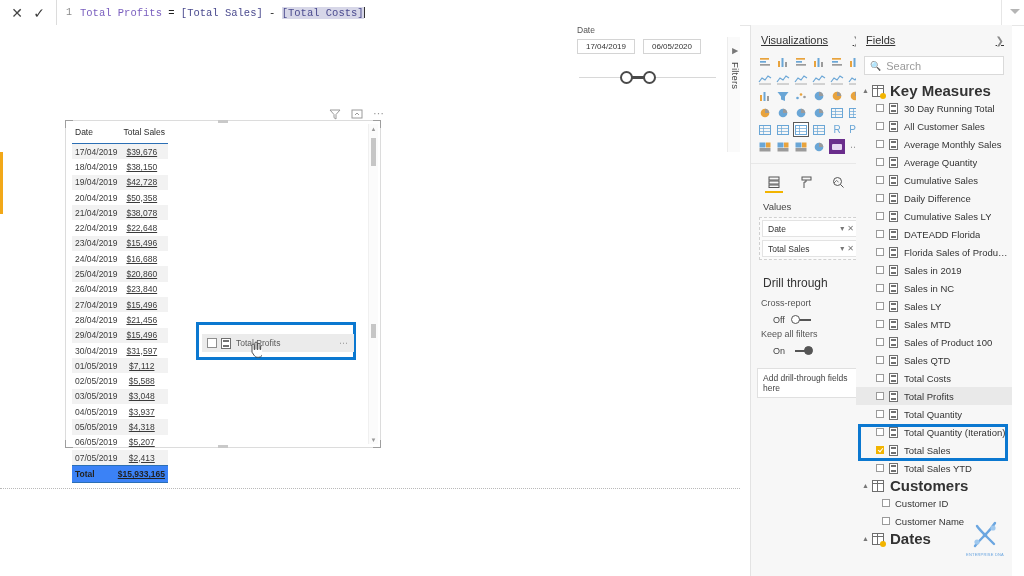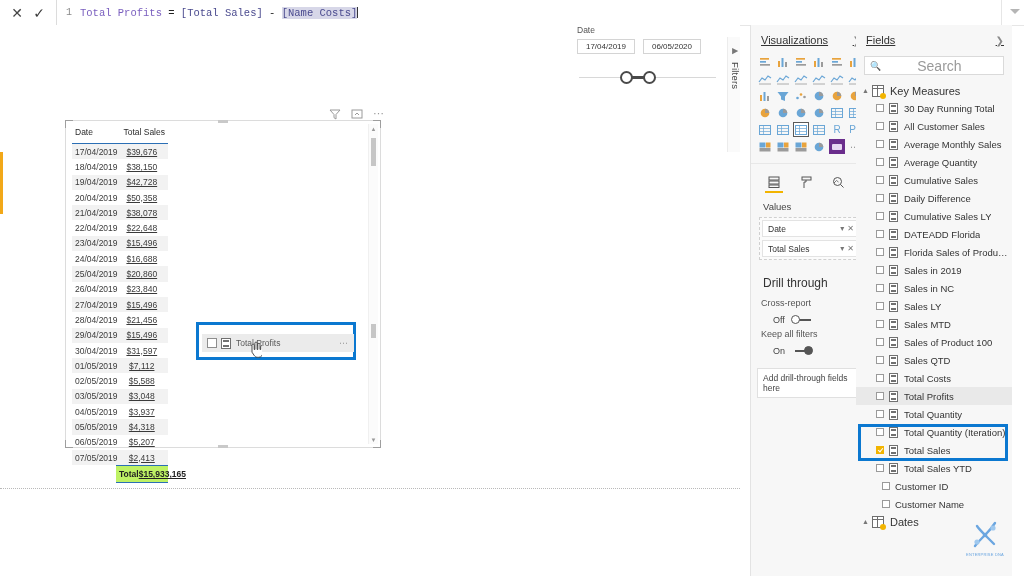--- a/index.html
+++ b/index.html
@@ -87,21 +87,21 @@
 
   .tbl{position:absolute;left:6px;top:4px;width:96px;}
   .tbl-head{display:flex;border-bottom:1px solid #2b6fb5;}
   .th{font-size:8.5px;color:#2b2b2b;padding:2px 3px 6px 3px;position:relative;}
   .th.date{width:45px;}
   .th.sales{width:48px;text-align:right;}
   .trow{display:flex;font-size:8.5px;color:#3a3a3a;height:15.3px;align-items:center;}
   .trow:nth-child(odd){background:#f2f2f2;}
   .td-date{width:45px;padding-left:3px;}
   .td-val{width:48px;text-align:center;padding-right:3px;text-decoration:underline;}
-  .trow.total{border-top:1px solid #2b6fb5;border-bottom:1px solid #2b6fb5;font-weight:bold;color:#222;background:#bef264;margin-left:44px;}
+  .trow.total{border-top:1px solid #2b6fb5;border-bottom:1px solid #2b6fb5;font-weight:bold;color:#222;background:#3b82f6;}
 
   .vscroll{position:absolute;right:2px;top:3px;width:9px;bottom:3px;background:#fbfbfb;
     border-left:1px solid #f0f0f0;cursor:pointer;}
   .vsc-arrow{position:absolute;left:0;width:9px;height:9px;display:flex;
     align-items:center;justify-content:center;color:#9a9a9a;font-size:6px;}
   .vsc-arrow.up{top:0;}
   .vsc-arrow.down{bottom:0;}
   .vsc-thumb{position:absolute;left:2px;width:5px;top:14px;height:28px;background:#c6c6c6;}
   .vsc-thumb2{position:absolute;left:2px;width:5px;top:200px;height:14px;background:#c6c6c6;}
 
@@ -156,31 +156,31 @@
   .tgl.on .knob{left:13px;background:#555;border:1.5px solid #555;}
   .drill-well{margin:10px 6px 0 6px;border:1px solid #e0e0e0;background:#fff;
     padding:4px 5px;font-size:8.5px;color:#444;}
 
   
   .fields-pane{position:absolute;left:856px;top:25px;width:156px;height:551px;
     background:#f7f7f7;overflow:hidden;}
   .search-box{margin:2px 8px 0 8px;background:#fff;border:1px solid #dadada;height:17px;
     display:flex;align-items:center;padding:0 5px;cursor:text;}
   .search-ico{font-size:9px;color:#8a8a8a;margin-right:5px;}
-  .search-ph{font-size:14px;color:#9a9a9a;margin-left:31px;}
+  .search-ph{font-size:11px;color:#9a9a9a;}
   .fld-list{margin-top:7px;}
   .grp{display:flex;align-items:center;height:17px;padding-left:6px;cursor:pointer;}
   .grp-chev{font-size:7px;color:#777;width:10px;}
   .grp-ico{width:10px;height:10px;margin-right:6px;position:relative;}
   .tbl-ico{border:1px solid #6e6e6e;background:#fff;}
   .tbl-ico:before{content:"";position:absolute;left:0;right:0;top:2px;height:1px;background:#6e6e6e;}
   .tbl-ico:after{content:"";position:absolute;left:4px;top:0;bottom:0;width:1px;background:#6e6e6e;}
   .key-dot{position:absolute;right:-3px;bottom:-3px;width:6px;height:6px;border-radius:50%;
     background:#f2b400;}
-  .grp-name{font-size:11px;color:#333;}
+  .grp-name{font-size:15px;color:#333;font-weight:bold;}
   .fld{display:flex;align-items:center;height:18px;padding-left:20px;cursor:pointer;}
   .fld.hl{background:#e9e9e9;}
   .chk{width:8px;height:8px;border:1px solid #9a9a9a;background:#fff;margin-right:5px;
     flex:0 0 auto;box-sizing:border-box;position:relative;}
   .chk.checked{background:#f2b400;border-color:#f2b400;}
   .chk.checked:after{content:"";position:absolute;left:2px;top:0px;width:2px;height:4px;
     border:solid #fff;border-width:0 1px 1px 0;transform:rotate(40deg);}
   .fld .mi{width:7px;height:9px;border:1px solid #707070;background:#fff;position:relative;margin-right:6px;flex:0 0 auto;}
   .fld .mi:before{content:"";position:absolute;left:1px;top:1px;right:1px;height:2px;background:#707070;}
   .fld .mi:after{content:"";position:absolute;left:1px;bottom:1px;right:1px;height:2px;background:#707070;}
@@ -200,21 +200,21 @@
     <div class="fb-buttons">
       <div class="fb-btn">✕</div>
       <div class="fb-btn check">✓</div>
     </div>
     <div class="fb-input">
       <span class="fb-num">1</span>
       <span class="fb-text fb-measure">Total Profits</span>
       <span class="fb-text"> = </span>
       <span class="fb-text fb-ref">[Total Sales]</span>
       <span class="fb-text"> - </span>
-      <span class="fb-text fb-ref fb-sel">[Name Costs]</span>
+      <span class="fb-text fb-ref fb-sel">[Total Costs]</span>
         <span class="fb-caret"></span>
     </div>
     <div class="fb-right-tab"></div>
   </div>
 
   <div class="canvas">
 
     <div class="orange-marker"></div>
     <div class="canvas-divider"></div>
 
@@ -775,20 +775,25 @@
         </div>
         <div class="fld">
           <span class="chk checked"></span>
           <span class="mi"></span>
           <span class="fld-name">Total Sales</span>
         </div>
         <div class="fld">
           <span class="chk"></span>
           <span class="mi"></span>
           <span class="fld-name">Total Sales YTD</span>
+        </div>
+        <div class="grp">
+          <span class="grp-chev">▲</span>
+          <span class="grp-ico tbl-ico"></span>
+          <span class="grp-name">Customers</span>
         </div>
         <div class="fld plain">
           <span class="chk"></span>
           <span class="fld-name">Customer ID</span>
         </div>
         <div class="fld plain">
           <span class="chk"></span>
           <span class="fld-name">Customer Name</span>
         </div>
         <div class="grp">

